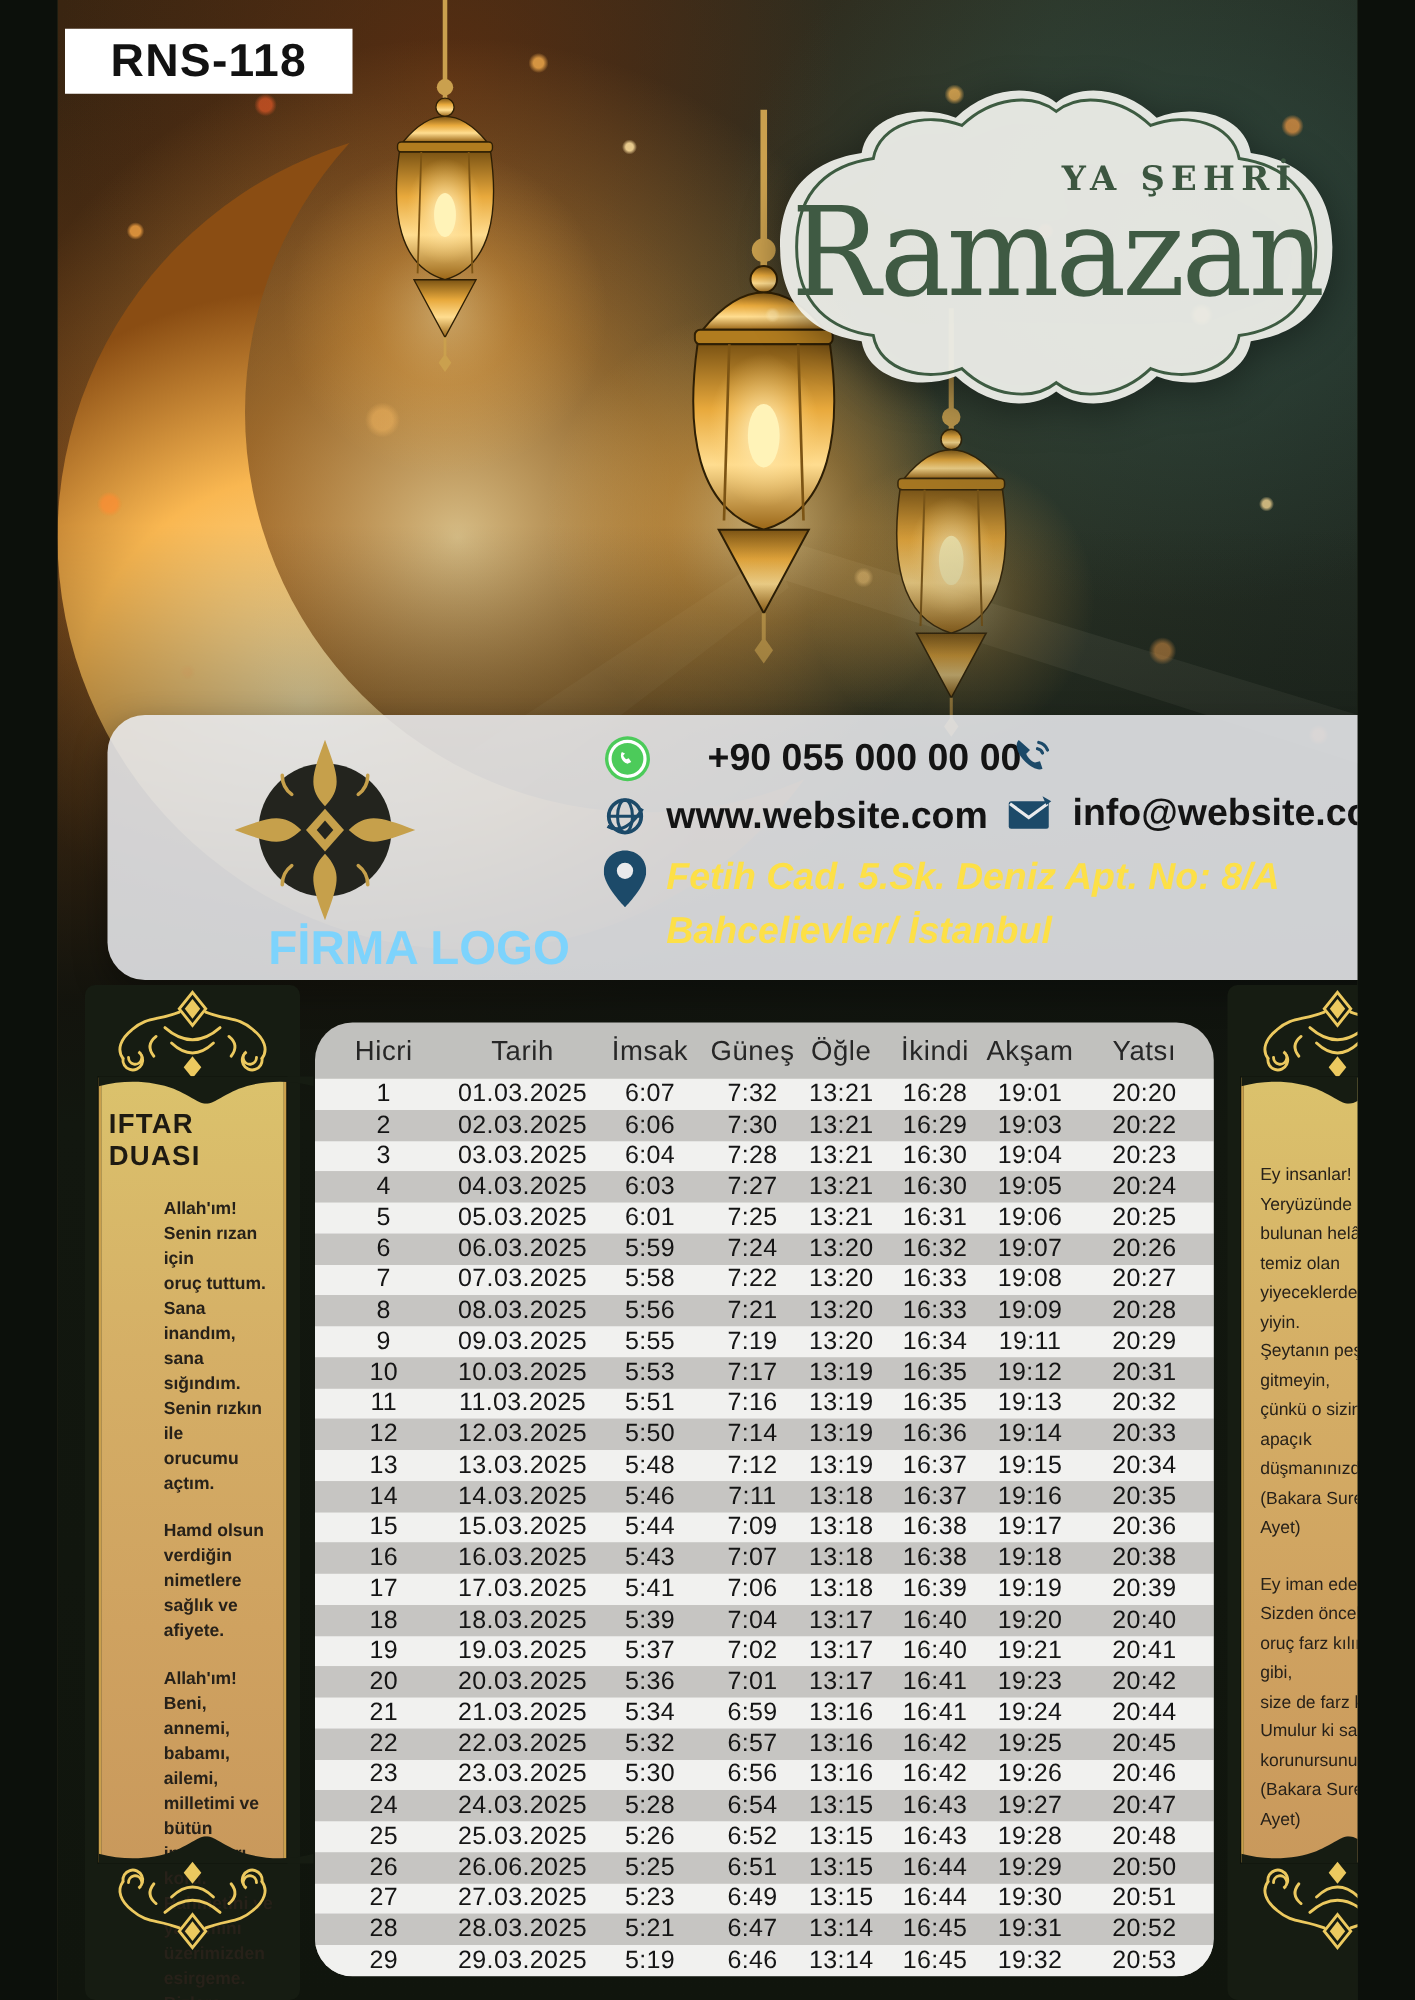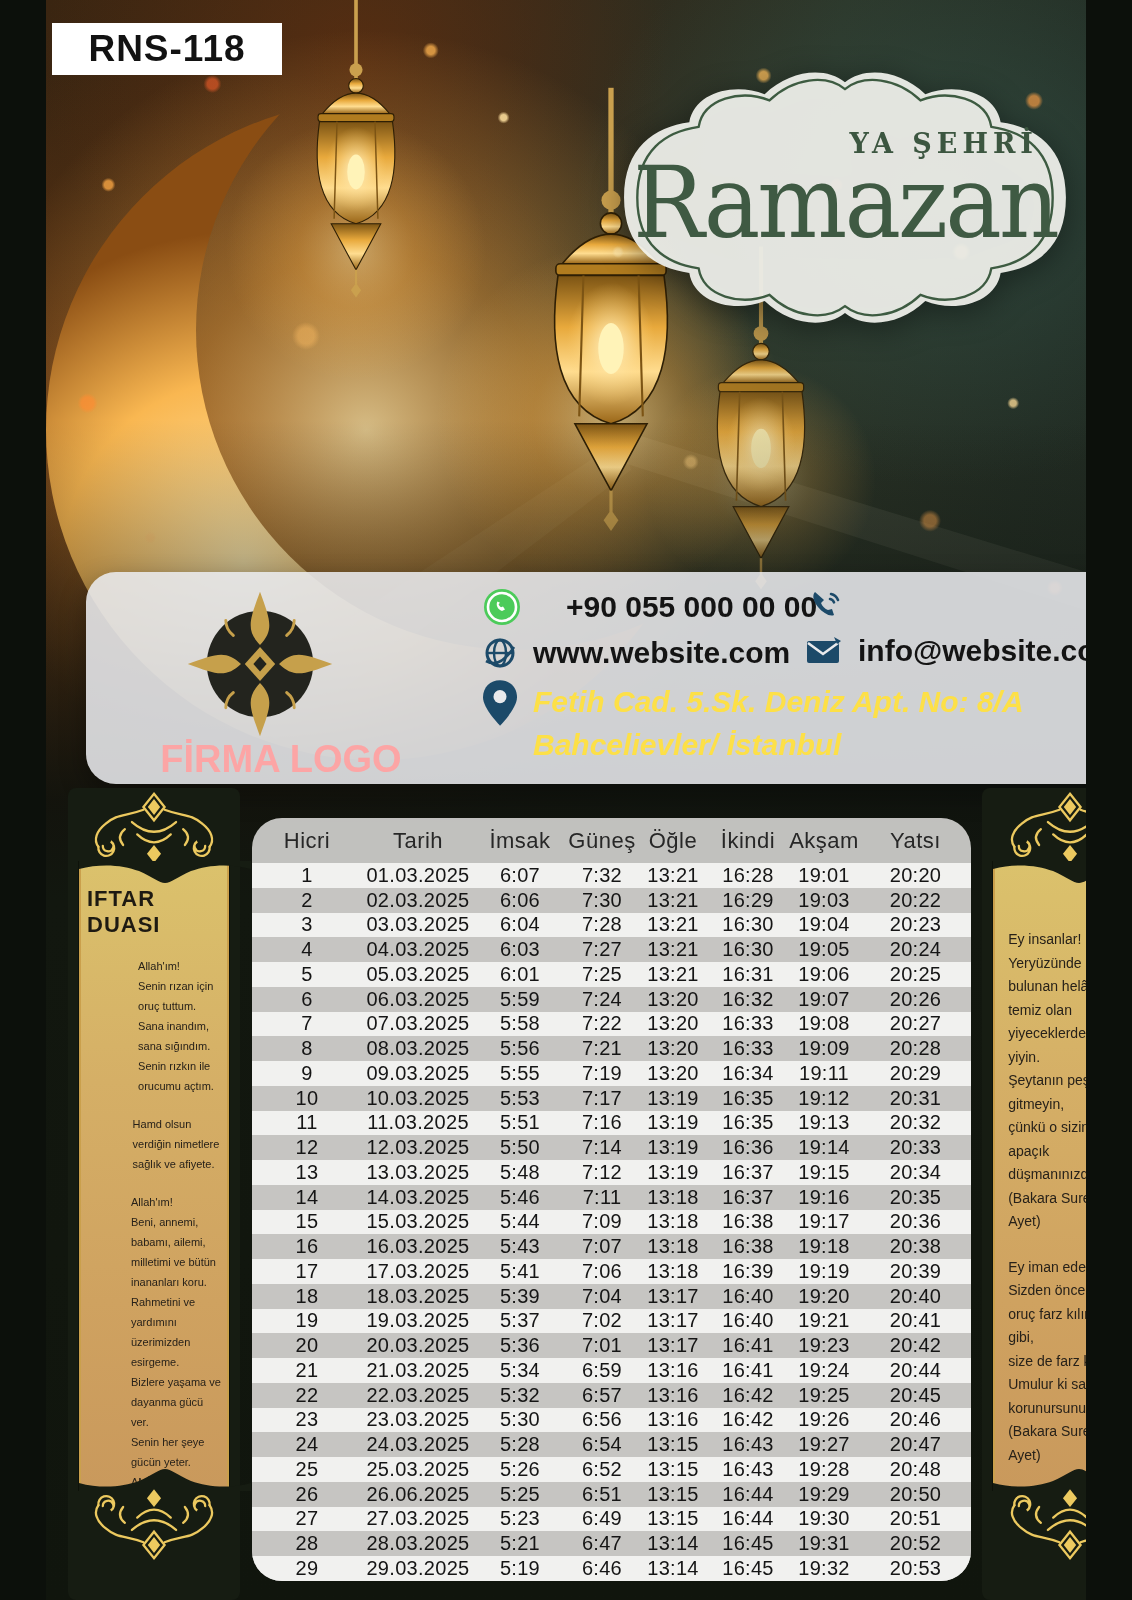--- a/index.html
+++ b/index.html
@@ -44,22 +44,22 @@
   .badge-subtitle{position:absolute;left:0;right:38px;top:76px;text-align:right;
     font-family:"DejaVu Serif","Liberation Serif",serif;font-weight:bold;font-size:27px;
     letter-spacing:5px;color:#3c5640;padding-left:44px;}
   .badge-title{position:absolute;left:0;right:0;top:96px;text-align:center;
     font-family:"DejaVu Serif","Liberation Serif",serif;font-size:95px;color:#3f5a43;
     transform:scaleY(1.04);letter-spacing:-3px;}
   
   .contact-card{position:absolute;left:40px;top:572px;width:1052px;height:212px;
     background:rgba(233,235,238,.88);border-radius:30px;box-shadow:0 10px 26px rgba(0,0,0,.35);}
   .logo-mark{position:absolute;left:98px;top:16px;width:152px;height:152px;}
-  .company-name{position:absolute;left:20px;top:166px;width:350px;text-align:center;
-    font-weight:bold;font-size:38px;letter-spacing:0;color:#fca5a5;}
+  .company-name{position:absolute;left:20px;top:166px;width:350px;text-align:right;
+    font-weight:bold;font-size:38px;letter-spacing:0;color:#7dd3fc;}
   .c-item{position:absolute;display:flex;align-items:center;gap:14px;
     font-weight:bold;font-size:30px;color:#141414;white-space:nowrap;}
   .c-item svg{flex:0 0 auto;}
   .addr{position:absolute;left:397px;top:108px;display:flex;gap:16px;align-items:flex-start;}
   .addr-lines{font-weight:bold;font-size:30px;color:#fde047;line-height:43px;white-space:nowrap;font-style:italic;}
   
   .ptable{position:absolute;left:206px;top:818px;width:719px;height:763px;border-radius:30px;
     background:rgba(213,212,209,.9);overflow:hidden;color:#151515;}
   .thead{display:grid;grid-template-columns:110px 112px 92px 72px 70px 80px 72px 111px;
     height:45px;align-items:center;font-size:22px;font-weight:500;color:#272727;letter-spacing:.5px;}
@@ -79,21 +79,21 @@
   .tan-panel{position:absolute;left:11px;right:11px;top:74px;height:628px;
     background:linear-gradient(180deg,#dbc26c 0%,#d5af66 35%,#cfa260 70%,#c9995c 100%);
     border-left:2px solid #caa04c;border-right:2px solid #caa04c;
     box-shadow:0 0 0 1px #0e120a;}
   .wave{position:absolute;left:-2px;right:-2px;height:22px;}
   .wave.top{top:-1px;}
   .wave.bottom{bottom:-1px;transform:scaleY(-1);}
   .panel-text{position:absolute;inset:24px 6px;display:flex;flex-direction:column;
     align-items:center;text-align:left;color:#272119;}
   .iftar-title{font-weight:bold;font-size:22px;letter-spacing:1px;color:#1e1a12;margin-bottom:12px;}
-  .p-left{font-size:11px;line-height:20px;white-space:pre-line;margin-top:18px;font-weight:400;margin-left:44px;}
+  .p-left{font-size:14px;line-height:20px;white-space:pre-line;margin-top:18px;font-weight:700;margin-left:44px;}
   .p-right{font-size:14px;line-height:23.5px;white-space:pre-line;margin-top:22px;font-weight:500;}
 </style>
 </head>
 <body>
 
 <div class="poster">
   <div class="bg-base"></div>
 
   <svg class="scene" viewBox="0 0 1132 800">
     <defs>

